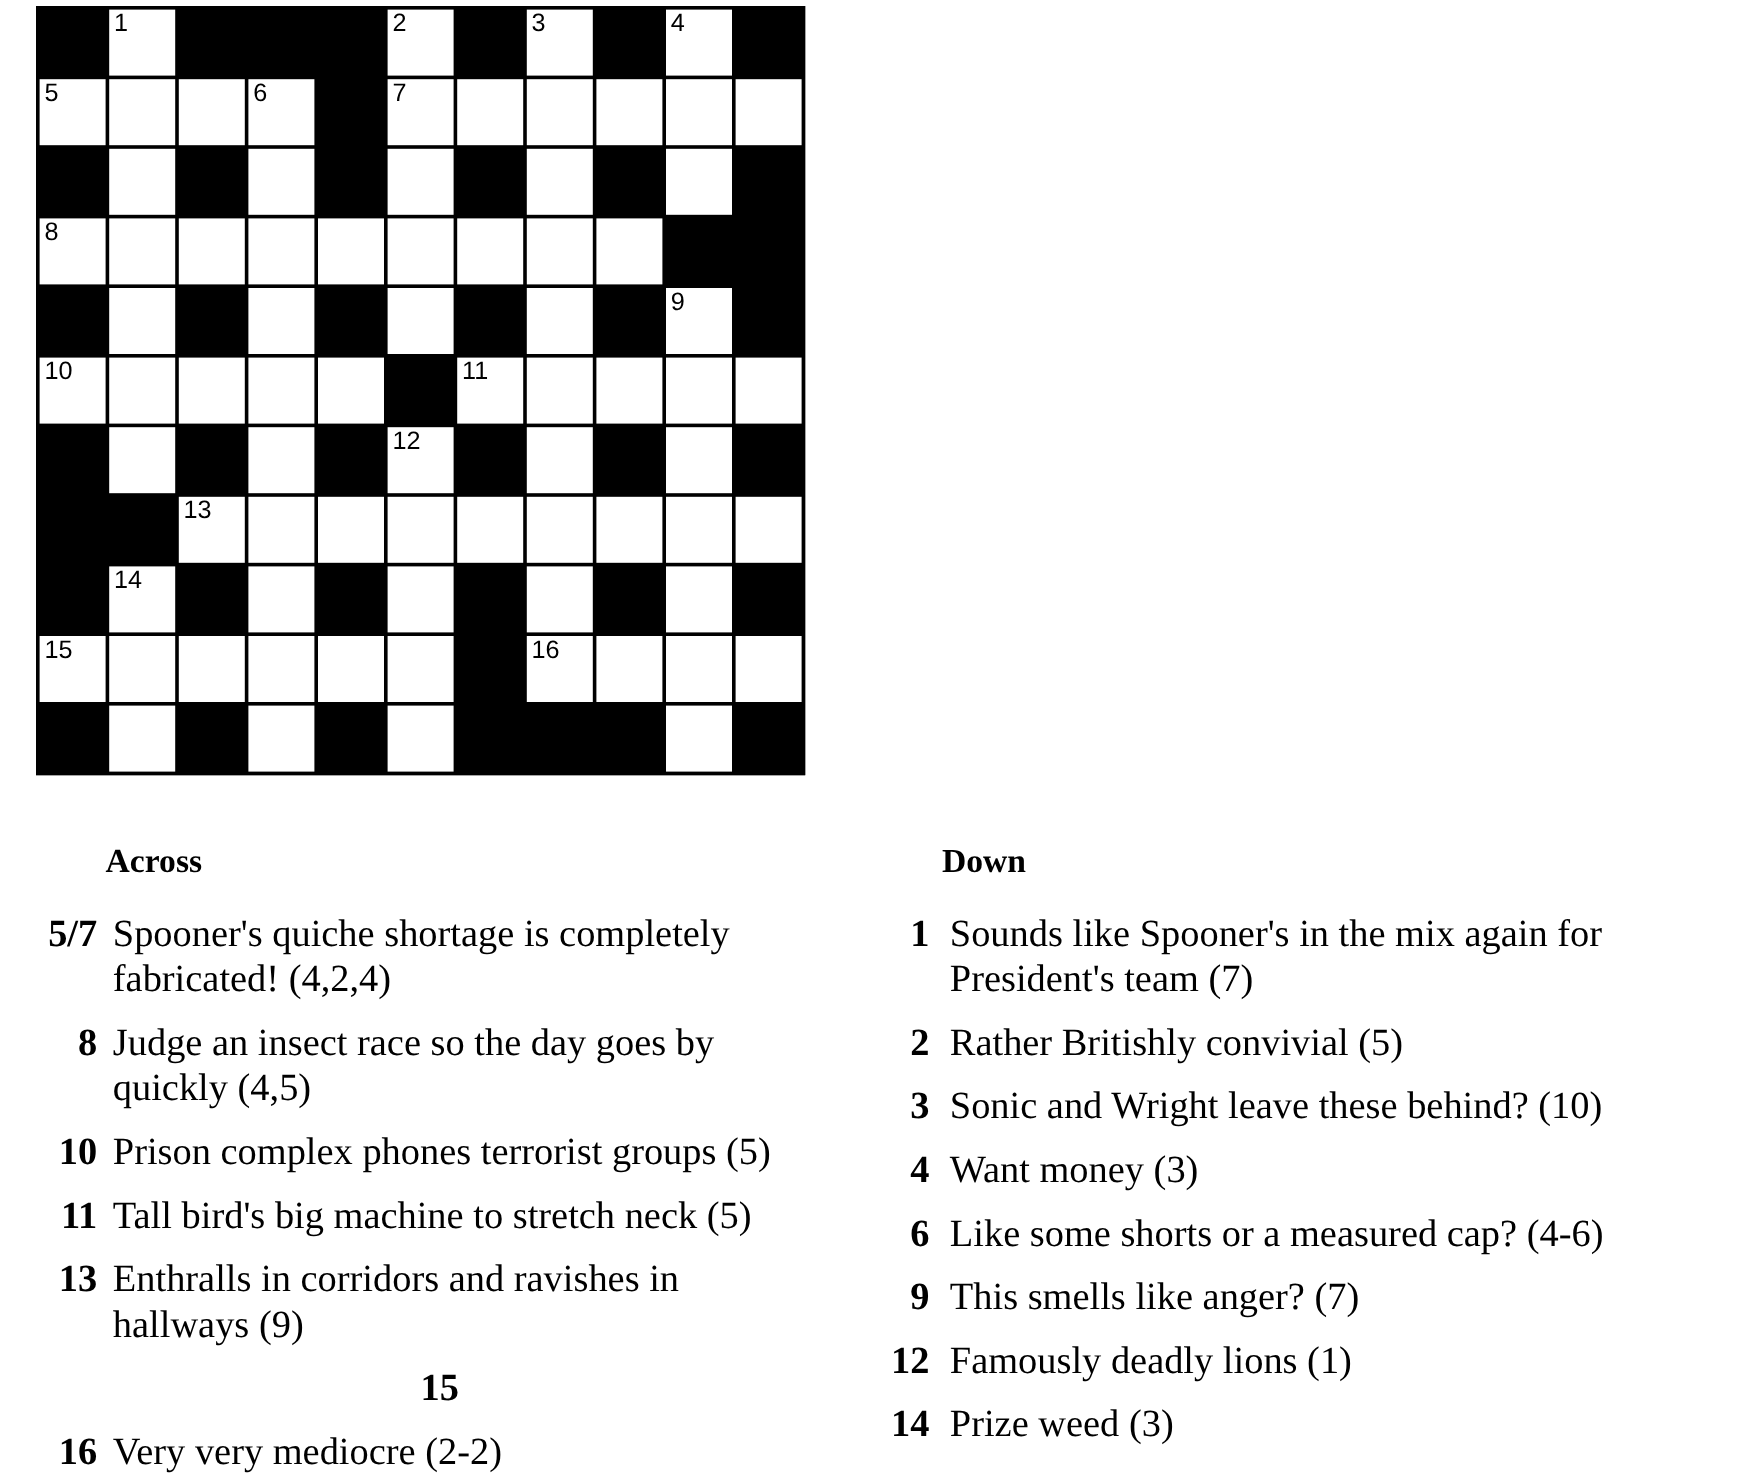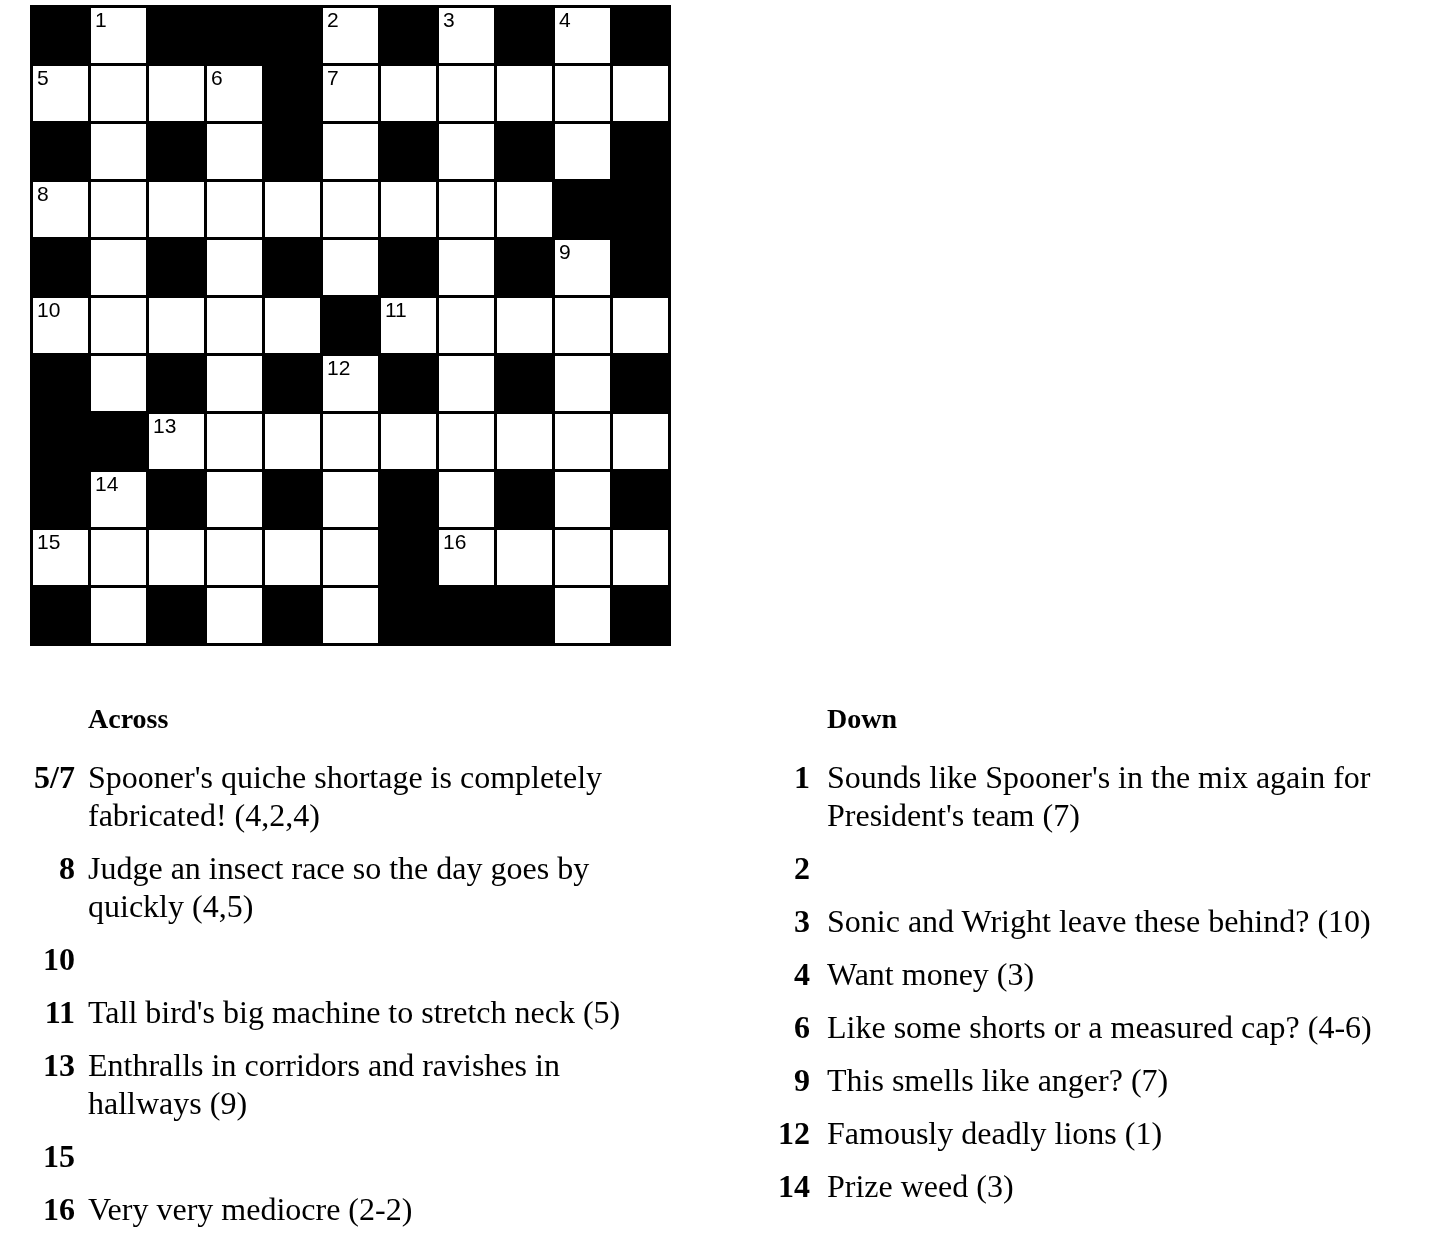--- a/index.html
+++ b/index.html
@@ -44,36 +44,37 @@
     line-height: 24px;
     color: #000000;
   }
 
   
   .clue-col {
     position: absolute;
     top: 700px;
   }
   .clue-col.across { left: 30px;  width: 660px; }
-  .clue-col.down   { left: 755px; width: 680px; }
+  .clue-col.down   { left: 713px; width: 680px; }
 
   .clue-heading {
     font-size: 28px;
     line-height: 38px;
     font-weight: bold;
     margin: 0 0 20px 0;
   }
   .across .clue-heading { margin-left: 58px; }
   .down   .clue-heading { margin-left: 72px; }
 
   .clue {
     display: flex;
     font-size: 32px;
     line-height: 38px;
     margin-bottom: 15px;
+    justify-content: center;
   }
   .clue-num {
     flex: 0 0 auto;
     font-weight: bold;
     text-align: right;
   }
   .across .clue-num { width: 45px; }
   .down   .clue-num { width: 55px; }
   .clue-text {
     white-space: pre-line;
@@ -248,20 +249,21 @@
         <div class="clue-text">Spooner's quiche shortage is completely
 fabricated! (4,2,4)</div>
       </div>
       <div class="clue">
         <div class="clue-num">8</div>
         <div class="clue-text">Judge an insect race so the day goes by
 quickly (4,5)</div>
       </div>
       <div class="clue">
         <div class="clue-num">10</div>
+        <div class="clue-text">Prison complex phones terrorist groups (5)</div>
       </div>
       <div class="clue">
         <div class="clue-num">11</div>
         <div class="clue-text">Tall bird's big machine to stretch neck (5)</div>
       </div>
       <div class="clue">
         <div class="clue-num">13</div>
         <div class="clue-text">Enthralls in corridors and ravishes in
 hallways (9)</div>
       </div>
@@ -278,20 +280,21 @@
 <section class="clue-col down">
   <h2 class="clue-heading">Down</h2>
   <div class="clue-list" id="down-list">
       <div class="clue">
         <div class="clue-num">1</div>
         <div class="clue-text">Sounds like Spooner's in the mix again for
 President's team (7)</div>
       </div>
       <div class="clue">
         <div class="clue-num">2</div>
+        <div class="clue-text">Rather Britishly convivial (5)</div>
       </div>
       <div class="clue">
         <div class="clue-num">3</div>
         <div class="clue-text">Sonic and Wright leave these behind? (10)</div>
       </div>
       <div class="clue">
         <div class="clue-num">4</div>
         <div class="clue-text">Want money (3)</div>
       </div>
       <div class="clue">

